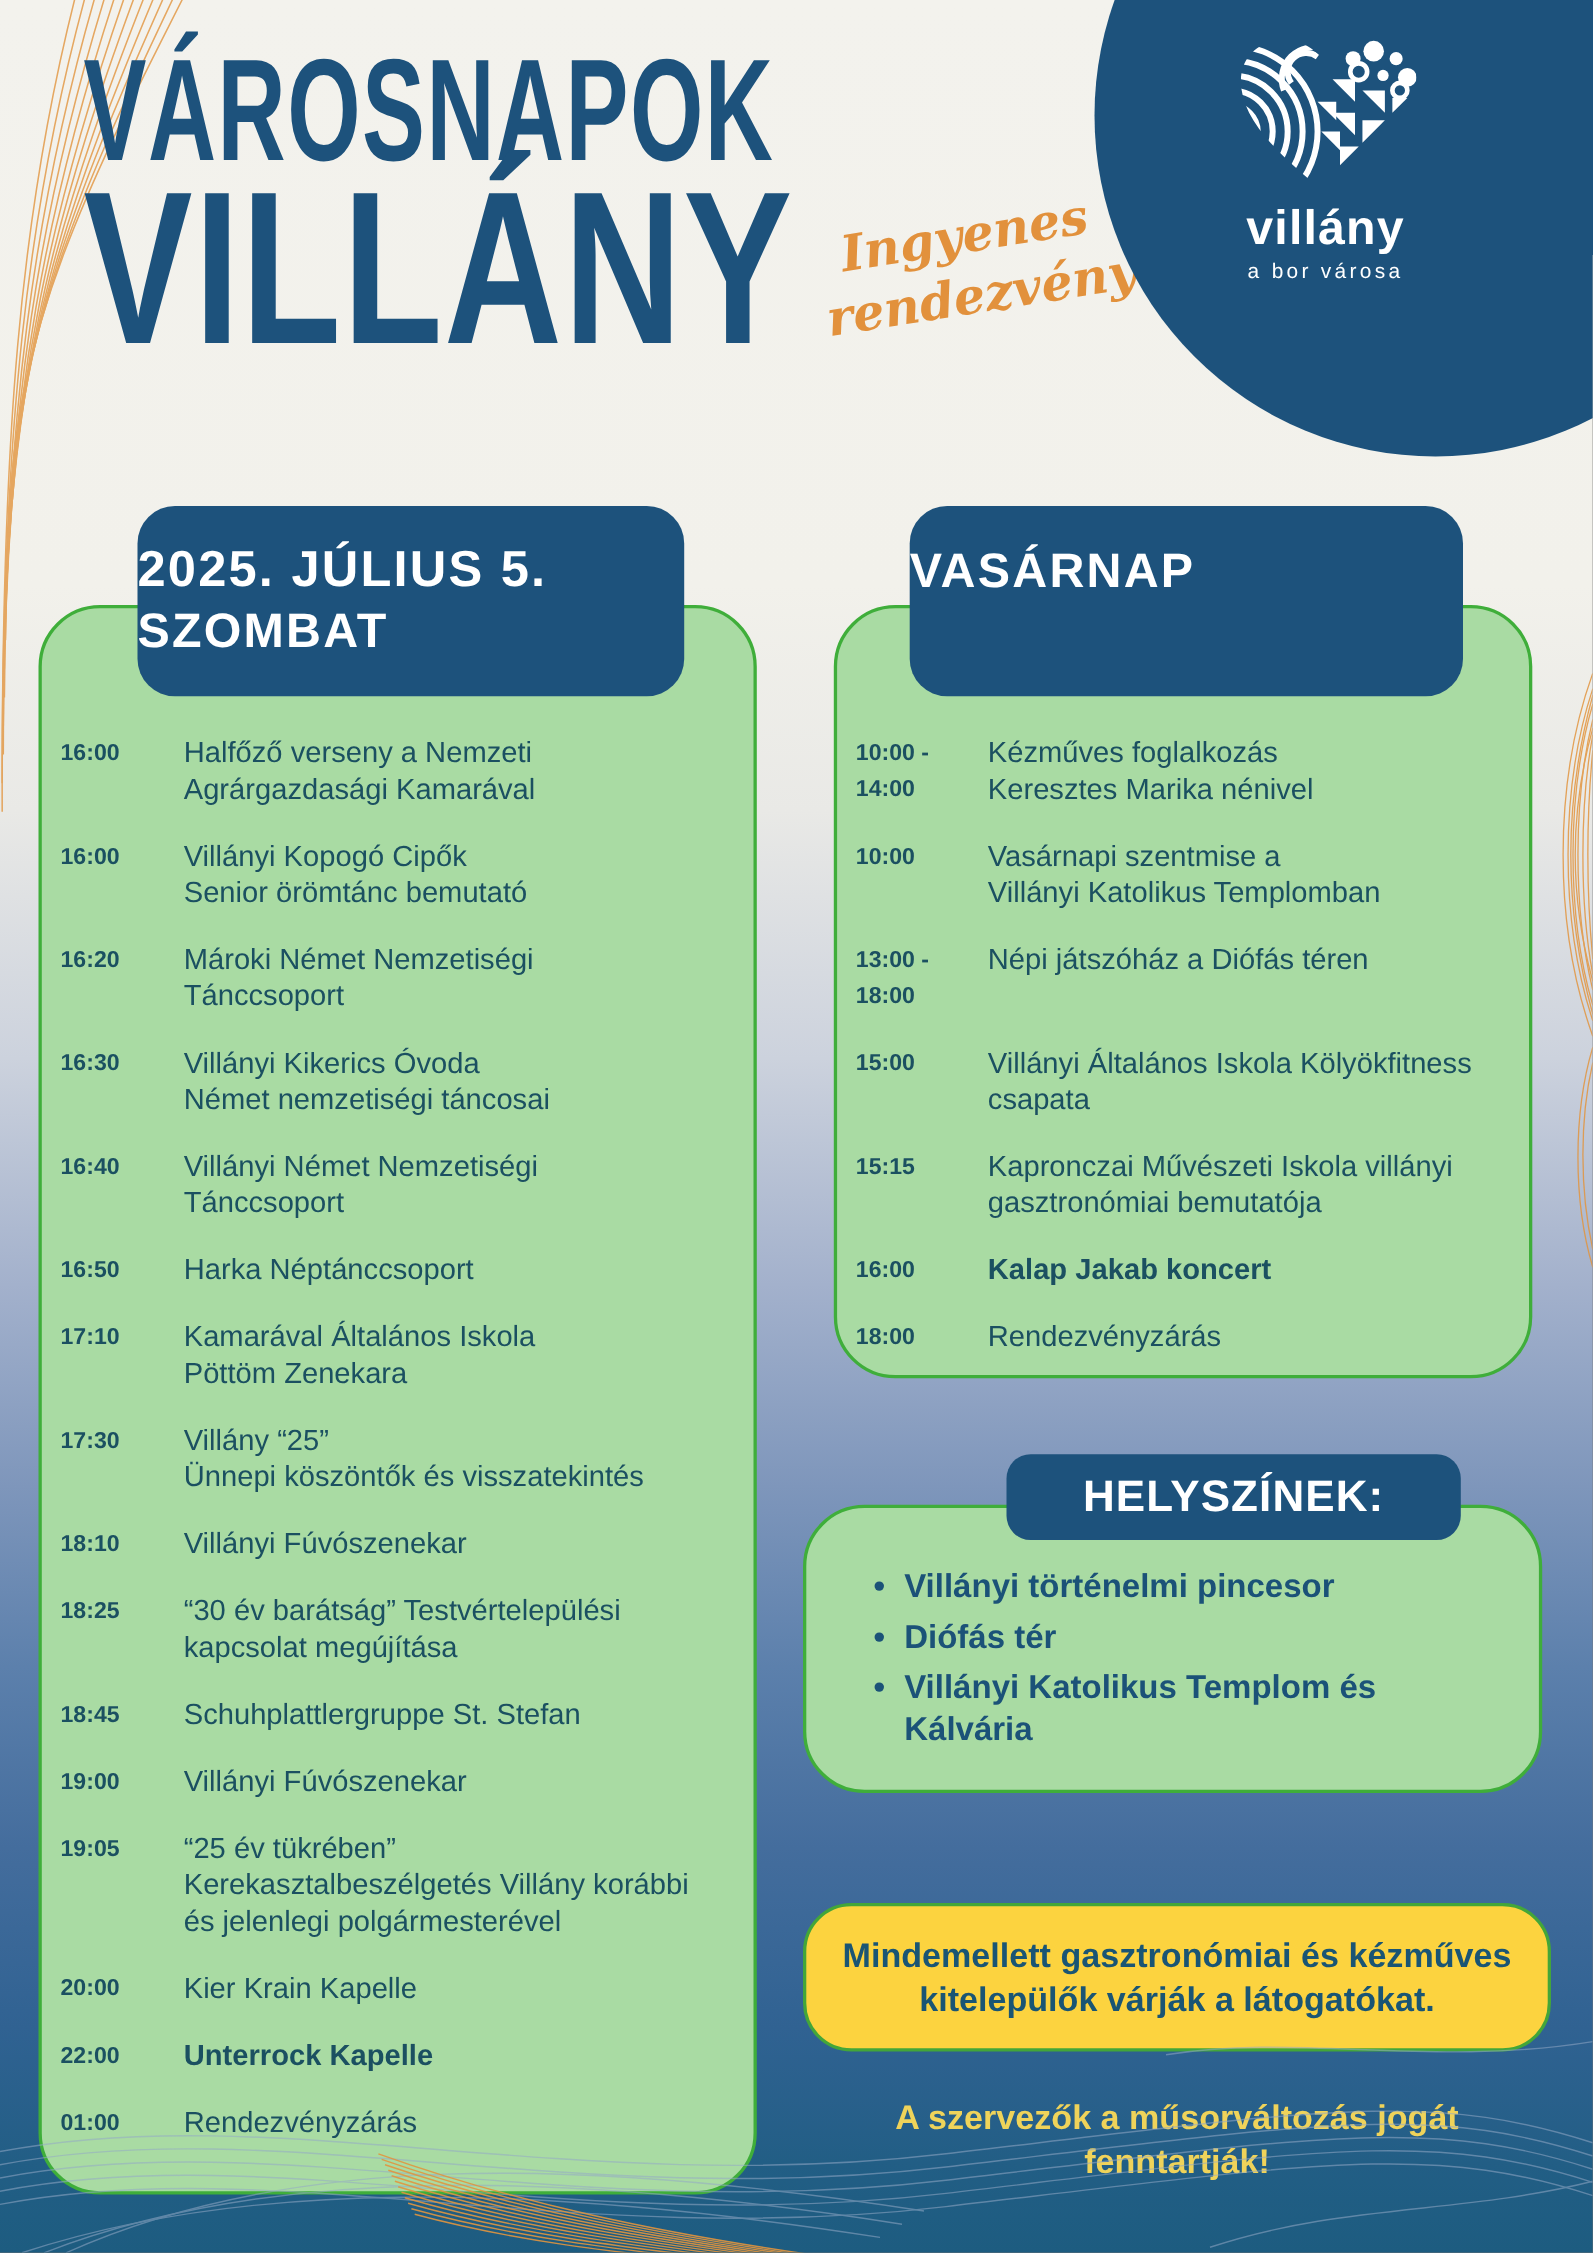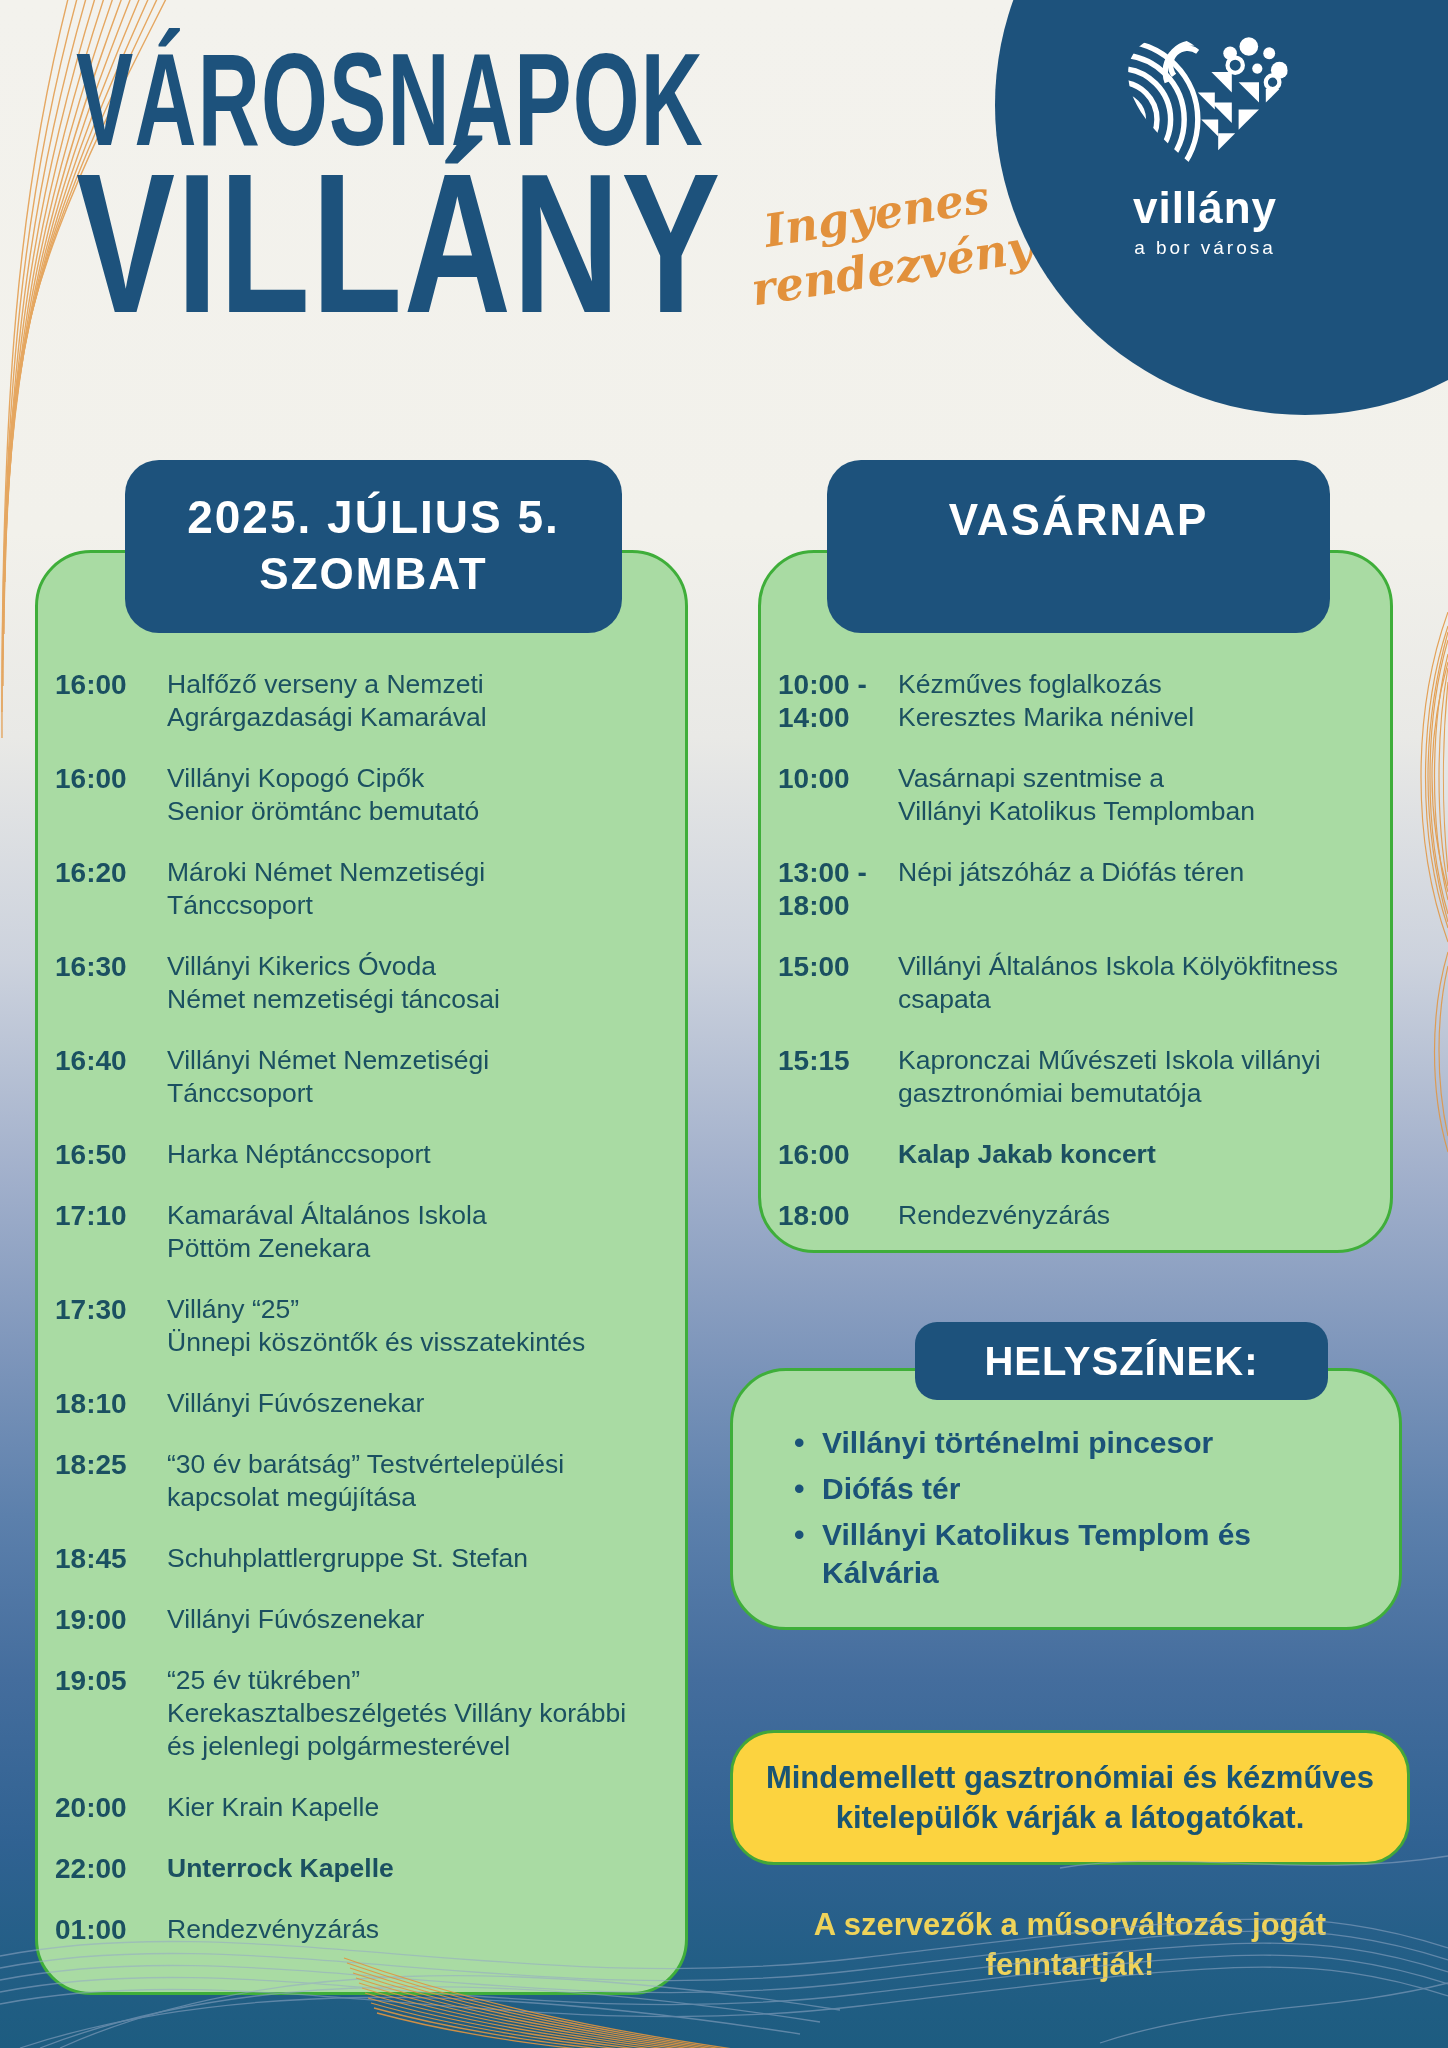--- a/index.html
+++ b/index.html
@@ -23,35 +23,35 @@
   .heart{position:absolute;left:128px;top:236px;width:170px;height:150px;}
   .logoname{position:absolute;left:10px;top:388px;width:400px;text-align:center;color:#fff;
       font-size:44px;font-weight:bold;letter-spacing:1px;}
   .logotag{position:absolute;left:10px;top:442px;width:400px;text-align:center;color:#fff;
       font-size:19px;font-weight:normal;letter-spacing:3px;}
   
   .panel{position:absolute;background:#a9dba3;border:3px solid #3fae3a;border-radius:56px;box-sizing:border-box;}
   .panel-day1{left:35px;top:550px;width:653px;height:1445px;}
   .panel-day2{left:758px;top:550px;width:635px;height:703px;}
   .panel-loc{left:730px;top:1368px;width:672px;height:262px;}
-  .datebox{position:absolute;background:#1d527c;border-radius:34px;color:#fff;text-align:center;
+  .datebox{position:absolute;background:#1d527c;border-radius:34px;color:#fff;text-align:left;
       font-weight:bold;letter-spacing:2px;box-sizing:border-box;padding-top:30px;z-index:3;}
   .datebox-1{left:125px;top:460px;width:497px;height:173px;}
   .datebox-2{left:827px;top:460px;width:503px;height:173px;}
   .datebox .dl1{display:block;font-size:46px;line-height:54px;}
   .datebox .dl2{display:block;font-size:44px;line-height:52px;margin-top:4px;}
   .locbox{position:absolute;left:915px;top:1322px;width:413px;height:78px;background:#1d527c;
       border-radius:22px;color:#fff;font-size:40px;font-weight:bold;letter-spacing:1px;
       text-align:center;line-height:78px;z-index:3;}
   
   .sched{position:absolute;display:flex;flex-direction:column;gap:28px;color:#1b5061;z-index:2;}
   .sched-1{left:55px;top:668px;width:615px;}
   .sched-2{left:778px;top:668px;width:612px;}
   .ev{display:flex;}
-  .ev .t{flex:none;width:112px;font-weight:bold;font-size:28px;line-height:33px;}
+  .ev .t{flex:none;width:112px;font-weight:bold;font-size:21px;line-height:33px;}
   .sched-2 .ev .t{width:120px;}
   .ev .x{font-size:26.5px;line-height:33px;}
   .ev span{display:block;}
   .ev.bold .x{font-weight:bold;}
   
   .loclist{position:absolute;left:792px;top:1424px;width:580px;color:#1b5278;z-index:2;
       font-size:30px;font-weight:bold;line-height:38px;list-style:none;margin:0;padding:0;}
   .loclist li{position:relative;padding-left:30px;margin-bottom:8px;}
   .loclist li::before{content:"\2022";position:absolute;left:2px;top:0;}
   .loclist span{display:block;}

